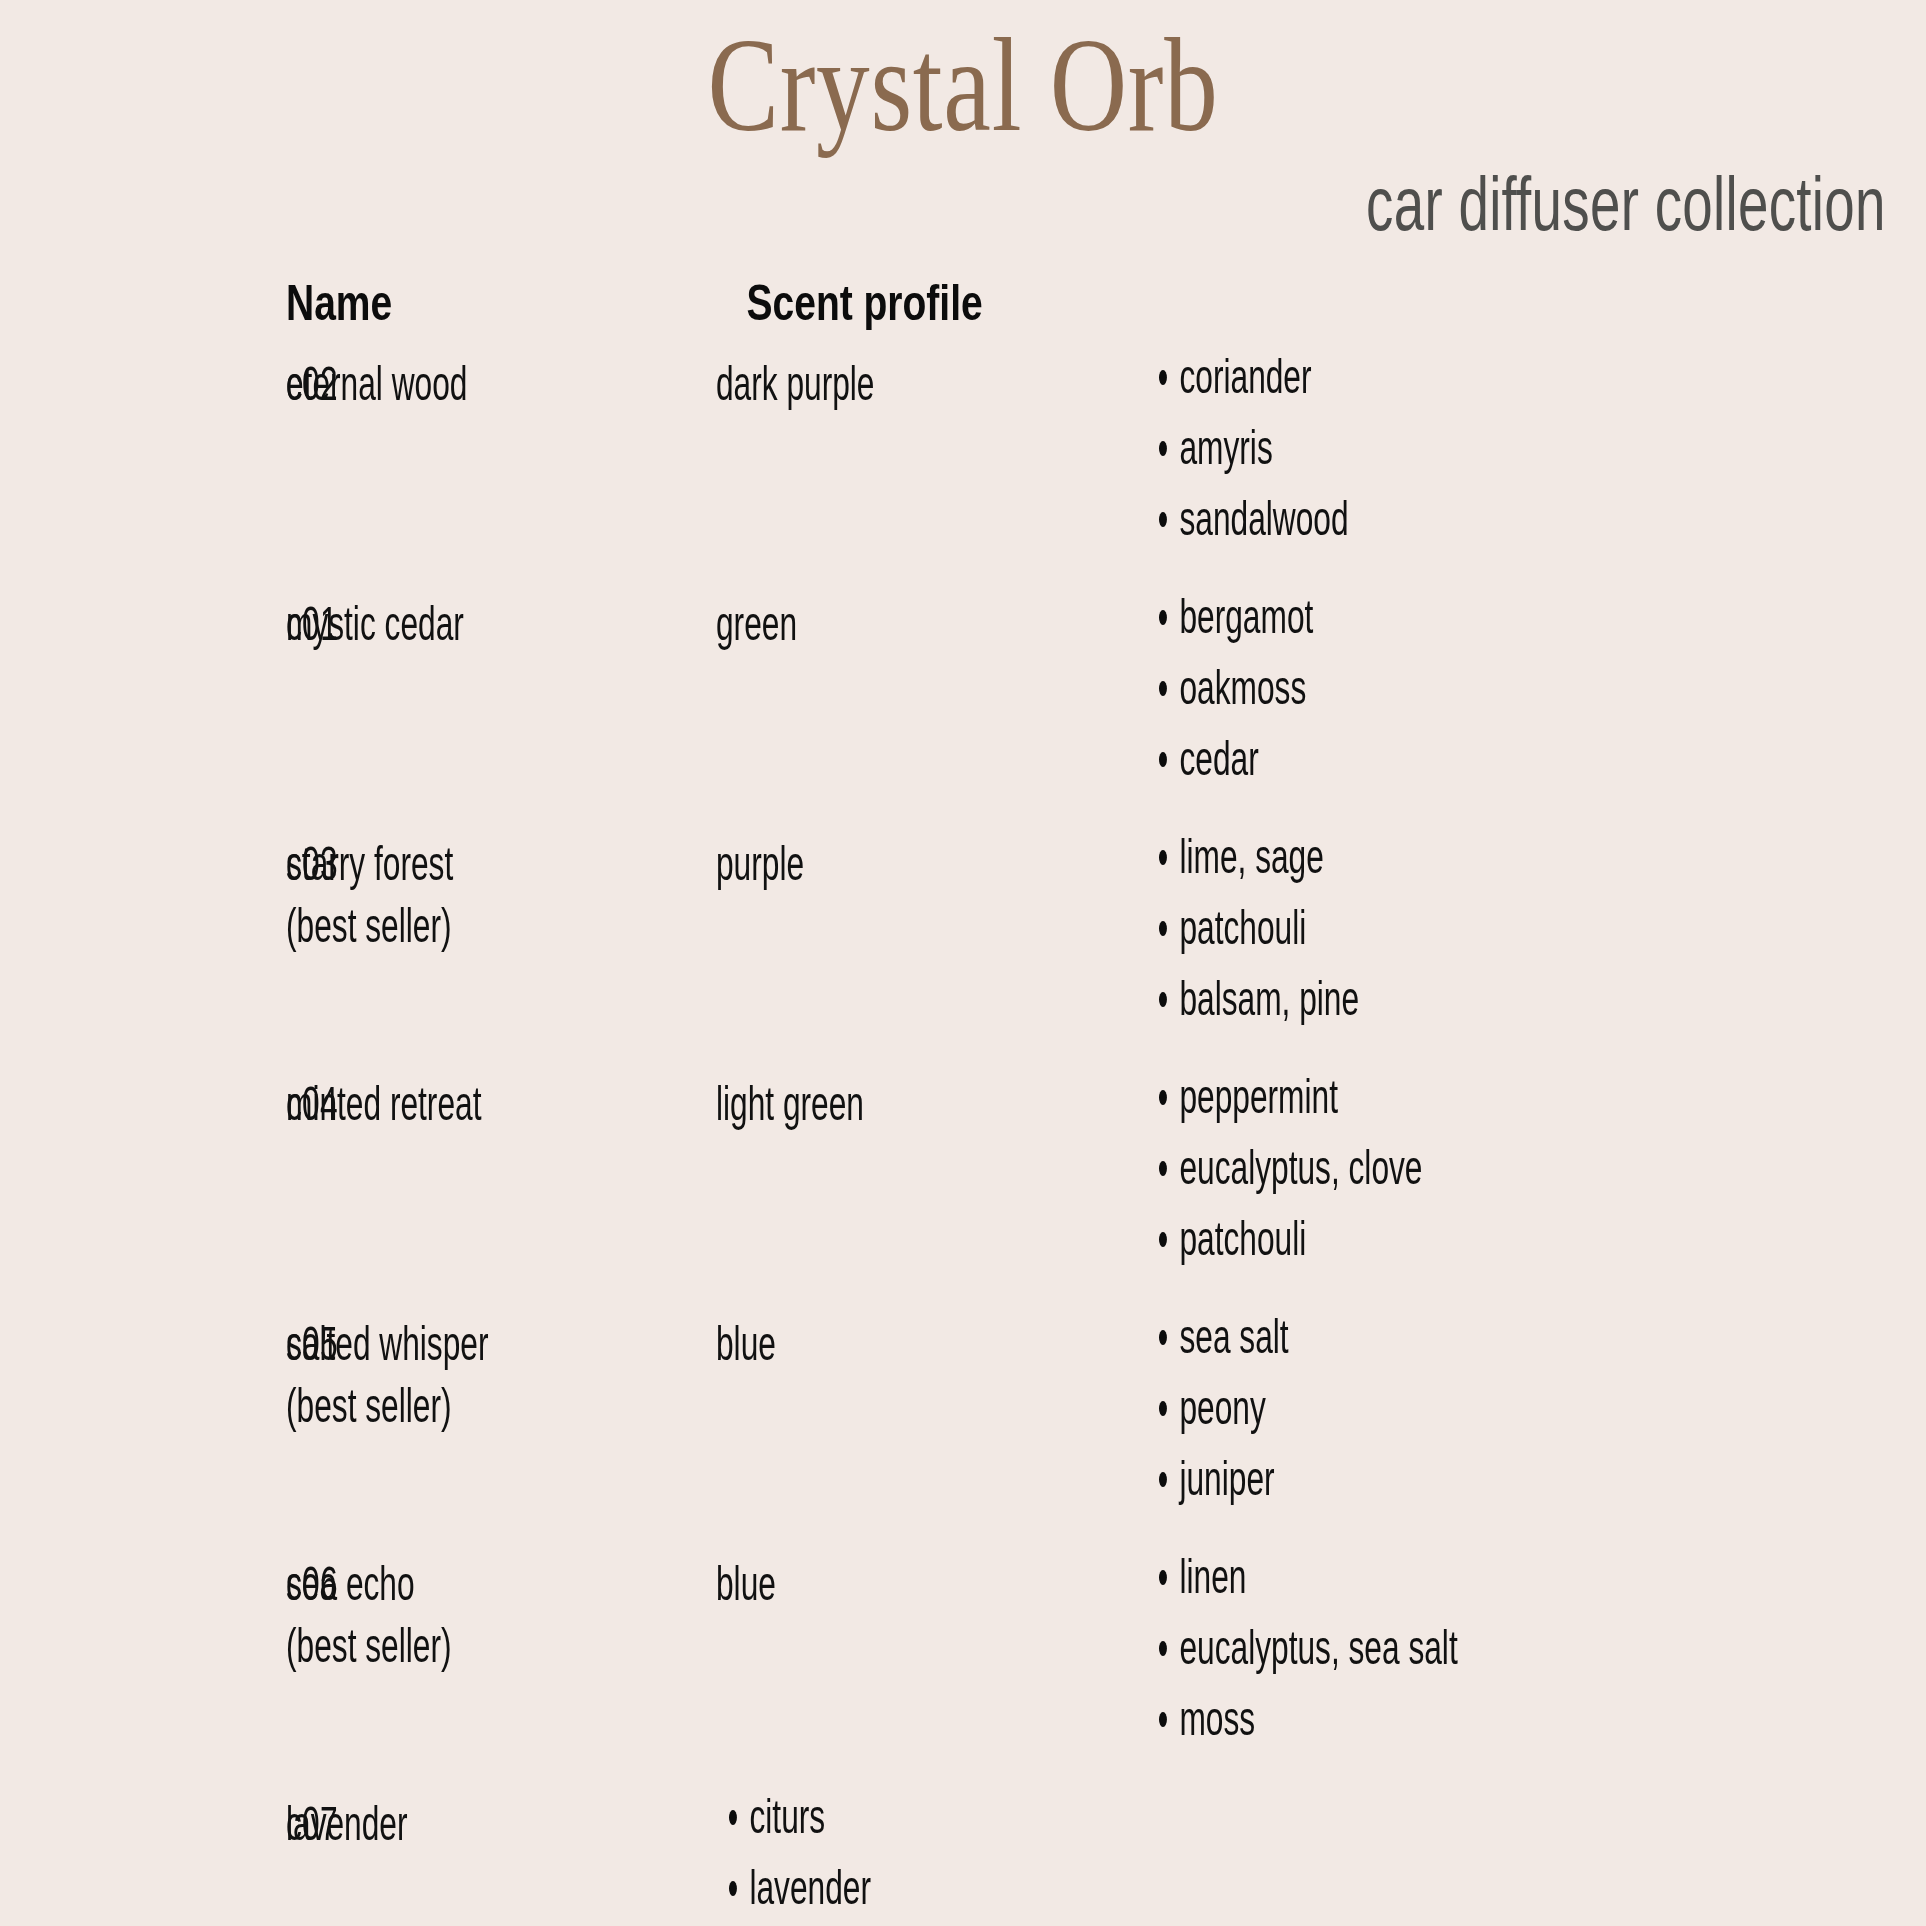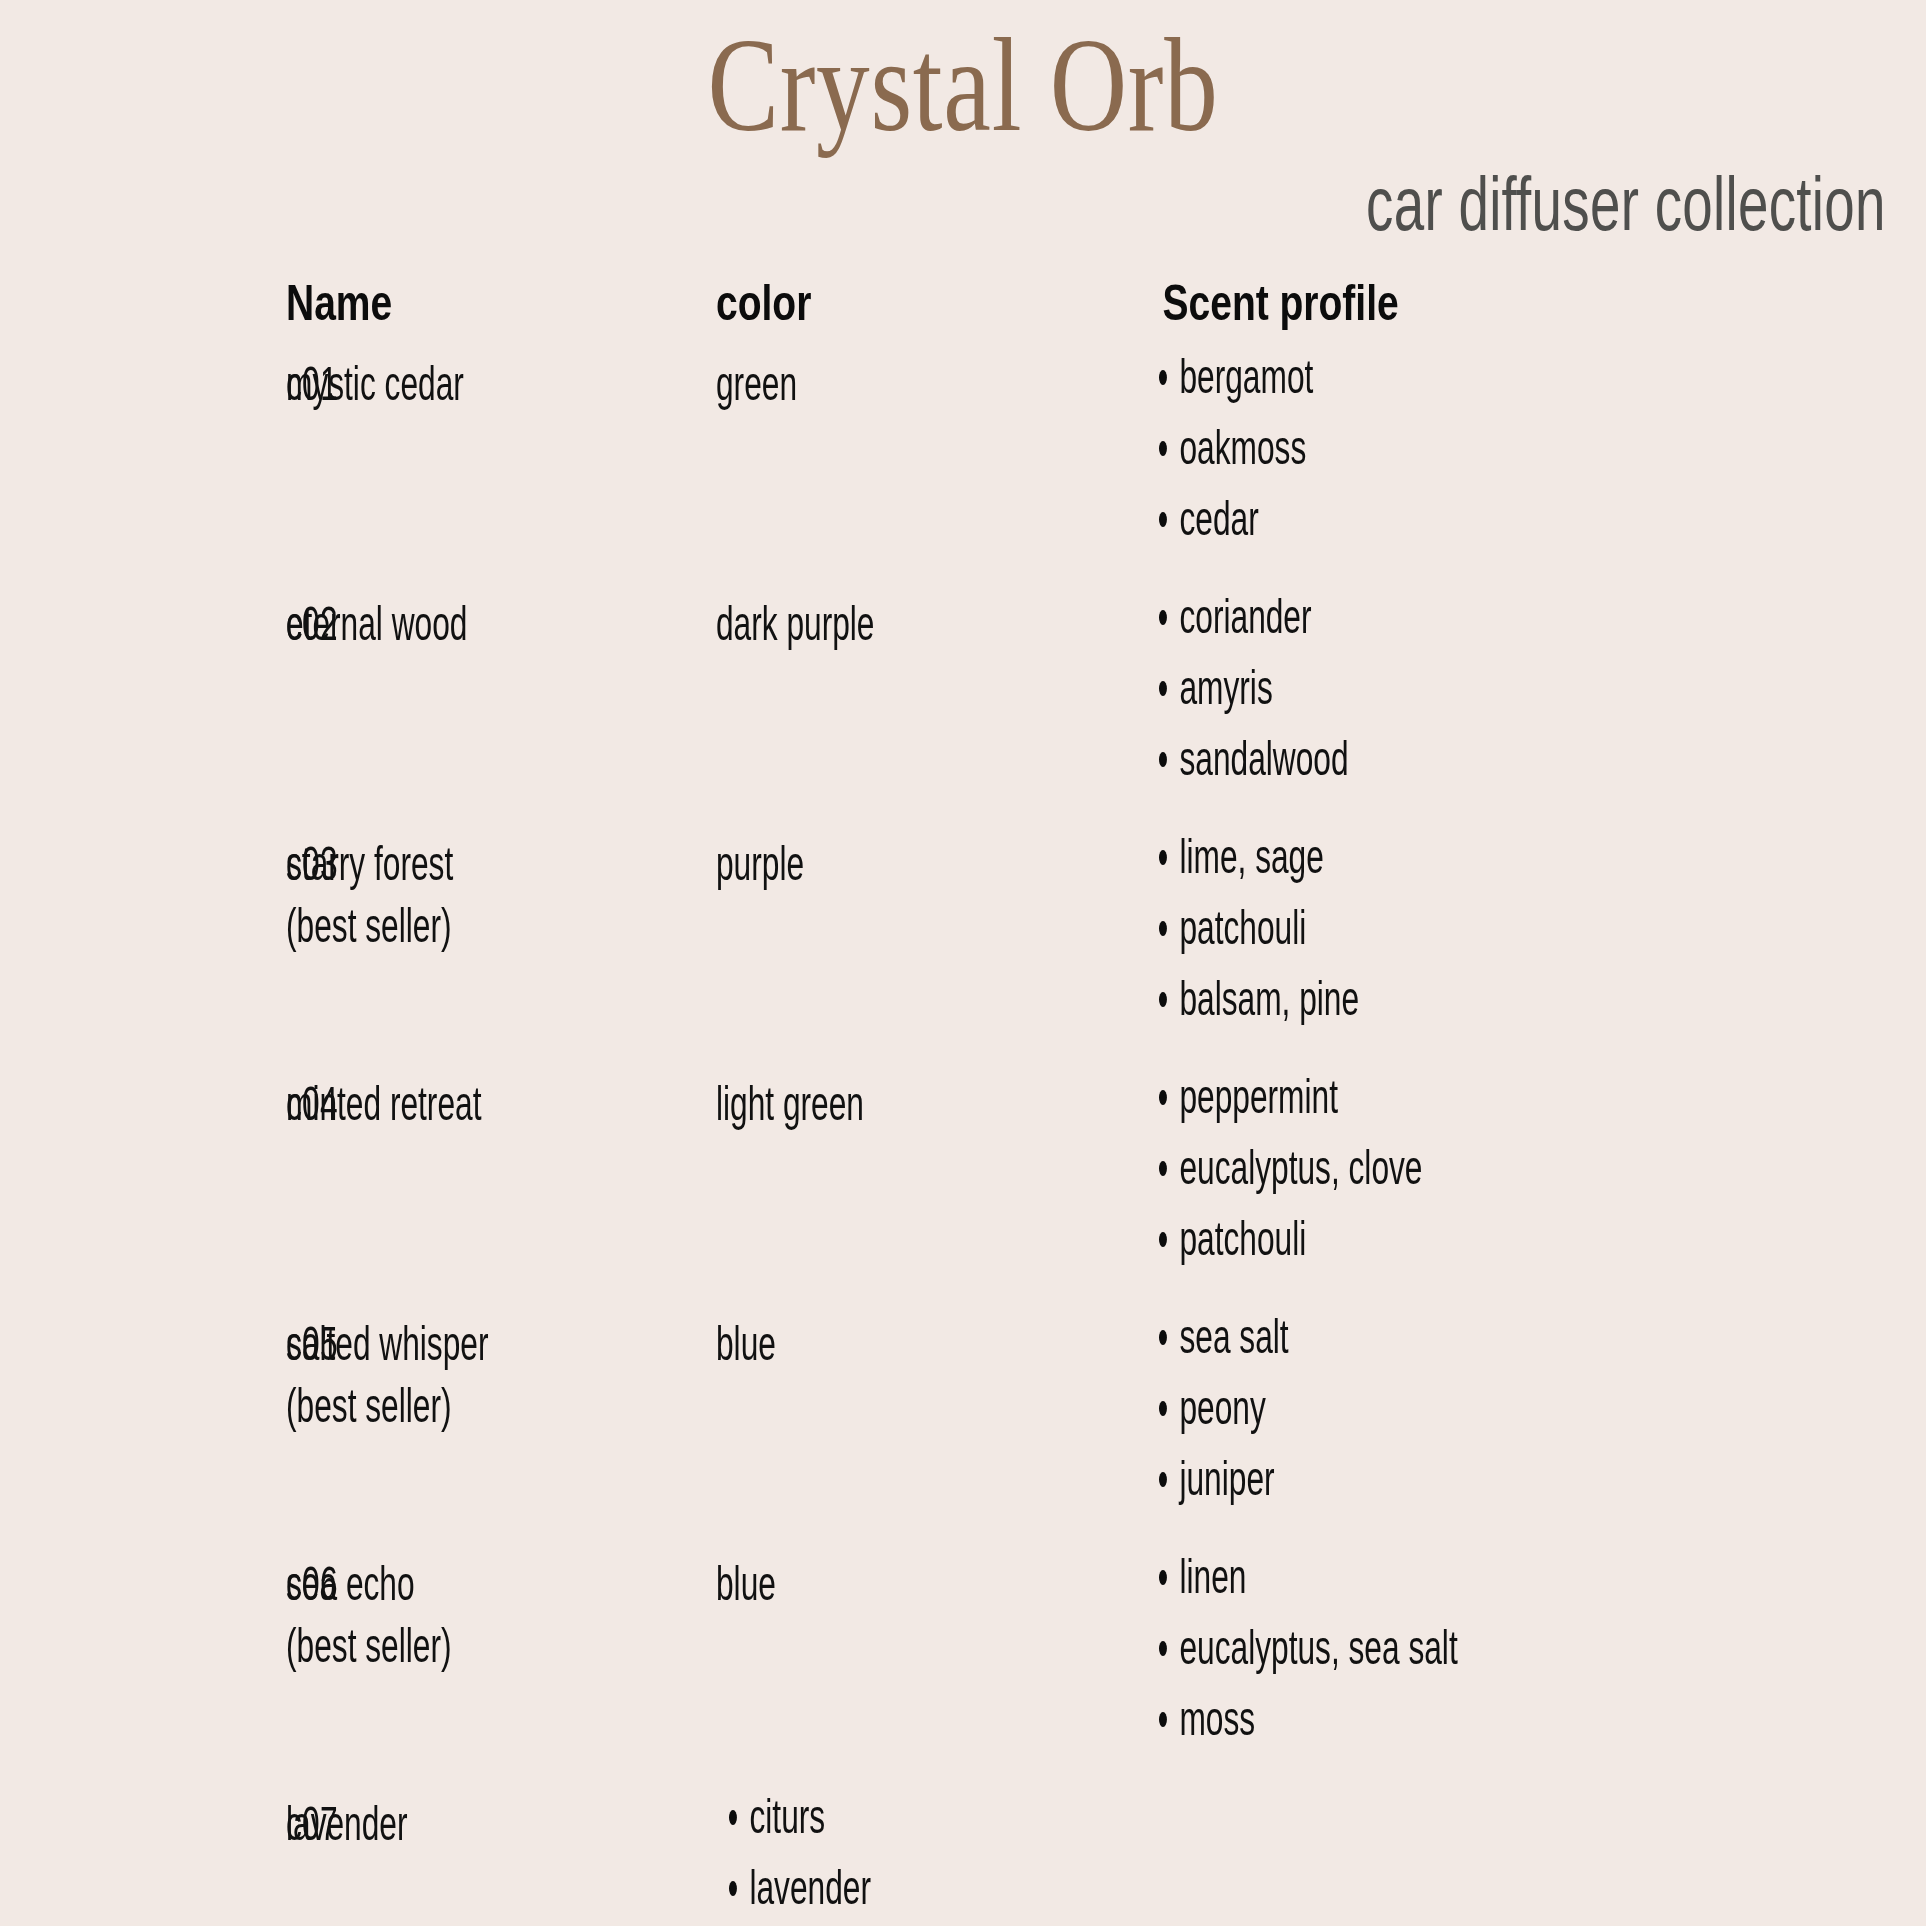--- a/index.html
+++ b/index.html
@@ -153,67 +153,64 @@
 
 <div class="table">
 
   <div class="row head-row">
     <div class="col-code">
       <div class="head-cell"></div>
     </div>
     <div class="col-name">
       <div class="head-cell head-name">Name</div>
     </div>
-    <div class="col-color">
-      <div class="head-cell head-color">color</div>
-    </div>
     <div class="col-scent">
       <div class="head-cell head-scent">Scent profile</div>
     </div>
   </div>
 
   <div id="rows-container">
+      <div class="row body-row">
+        <div class="col-code">
+          <div class="cell cell-code">c02</div>
+        </div>
+        <div class="col-name">
+          <div class="cell cell-name"><span>eternal wood</span></div>
+        </div>
+        <div class="col-color">
+          <div class="cell cell-color">dark purple</div>
+        </div>
+        <div class="col-scent">
+          <ul class="scent-list">
+            <li>coriander</li>
+            <li>amyris</li>
+            <li>sandalwood</li>
+          </ul>
+        </div>
+      </div>
       <div class="row body-row">
         <div class="col-code">
           <div class="cell cell-code">c01</div>
         </div>
         <div class="col-name">
           <div class="cell cell-name"><span>mystic cedar</span></div>
         </div>
         <div class="col-color">
           <div class="cell cell-color">green</div>
         </div>
         <div class="col-scent">
           <ul class="scent-list">
             <li>bergamot</li>
             <li>oakmoss</li>
             <li>cedar</li>
           </ul>
         </div>
       </div>
       <div class="row body-row">
         <div class="col-code">
-          <div class="cell cell-code">c02</div>
-        </div>
-        <div class="col-name">
-          <div class="cell cell-name"><span>eternal wood</span></div>
-        </div>
-        <div class="col-color">
-          <div class="cell cell-color">dark purple</div>
-        </div>
-        <div class="col-scent">
-          <ul class="scent-list">
-            <li>coriander</li>
-            <li>amyris</li>
-            <li>sandalwood</li>
-          </ul>
-        </div>
-      </div>
-      <div class="row body-row">
-        <div class="col-code">
           <div class="cell cell-code">c03</div>
         </div>
         <div class="col-name">
           <div class="cell cell-name"><span>starry forest</span><span class="tag">(best seller)</span></div>
         </div>
         <div class="col-color">
           <div class="cell cell-color">purple</div>
         </div>
         <div class="col-scent">
           <ul class="scent-list">

